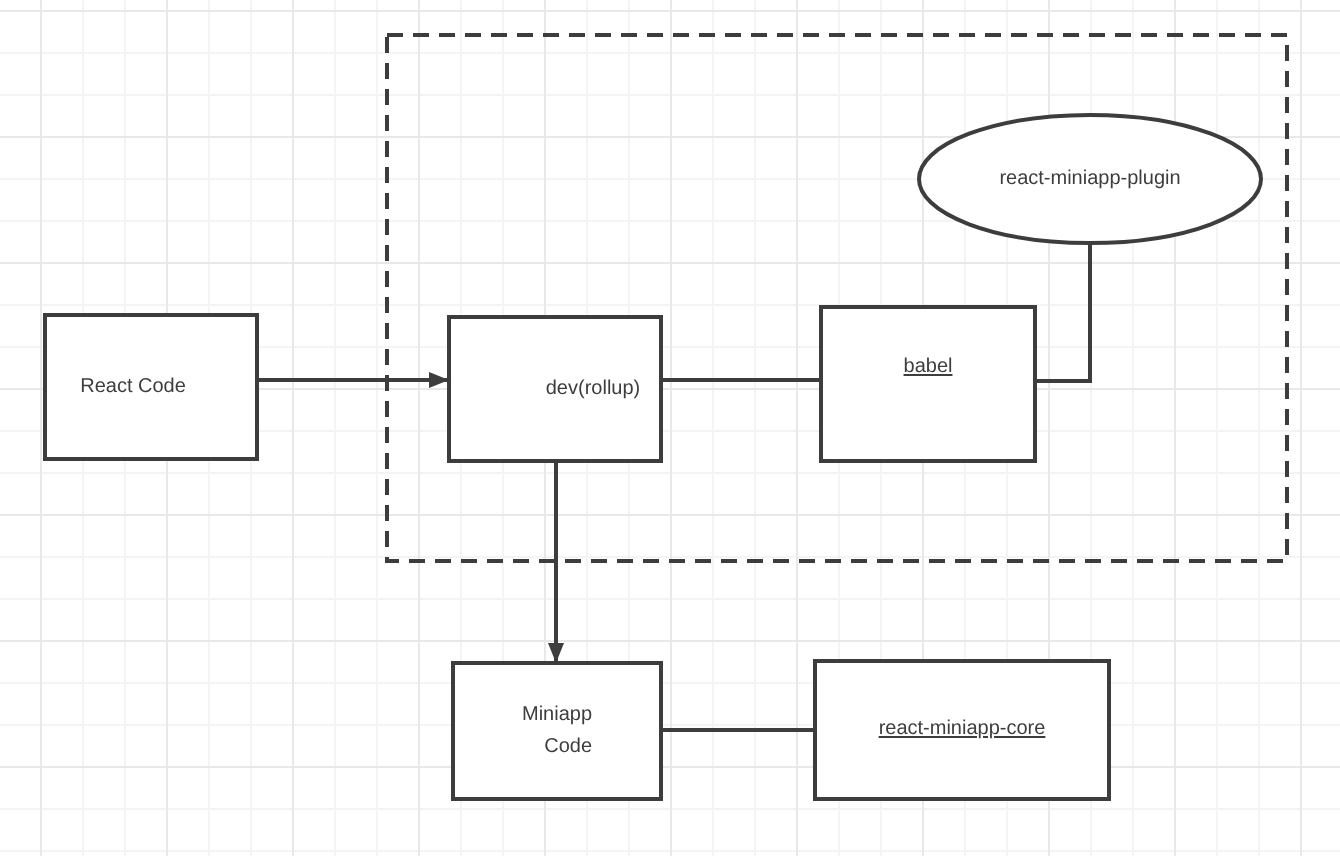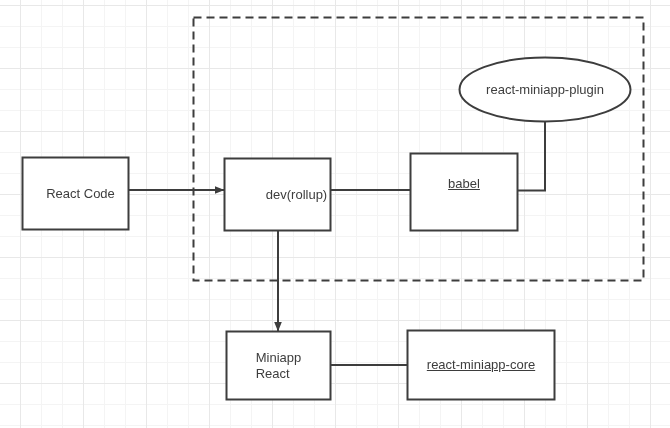--- a/index.html
+++ b/index.html
@@ -35,29 +35,29 @@
     left: 0;
     top: 0;
     width: 670px;
     height: 428px;
   }
   .node-label {
     position: absolute;
     display: flex;
     align-items: center;
     justify-content: center;
-    text-align: left;
+    text-align: right;
     color: #3d3d3d;
-    font-size: 13px;
+    font-size: 10px;
     line-height: 16px;
     font-family: "Liberation Sans", sans-serif;
     white-space: pre-line;
     pointer-events: none;
   }
-  .box-react-code  { left: 22px;  top: 157px; width: 117px; height: 73px; }
+  .box-react-code  { left: 8px;  top: 157px; width: 117px; height: 73px; }
   .box-dev-rollup  { left: 224px; top: 158px; width: 107px; height: 73px; padding-left: 19px; }
   .box-babel       { left: 410px; top: 153px; width: 108px; height: 62px; text-decoration: underline; }
   .box-miniapp     { left: 226px; top: 331px; width: 105px; height: 69px; }
   .box-core        { left: 407px; top: 330px; width: 148px; height: 70px; text-decoration: underline; }
   .ellipse-plugin  { left: 459px; top: 57px;  width: 172px; height: 65px; }
 </style>
 </head>
 <body>
 
 <div id="canvas">
@@ -96,17 +96,17 @@
 
   <div class="node-label box-react-code">React Code</div>
 
   <div class="node-label box-dev-rollup">dev(rollup)</div>
 
   <div class="node-label box-babel">babel</div>
 
   <div class="node-label ellipse-plugin">react-miniapp-plugin</div>
 
   <div class="node-label box-miniapp">Miniapp
-React</div>
+Code</div>
 
   <div class="node-label box-core">react-miniapp-core</div>
 
 </div>
 
 </body></html>

